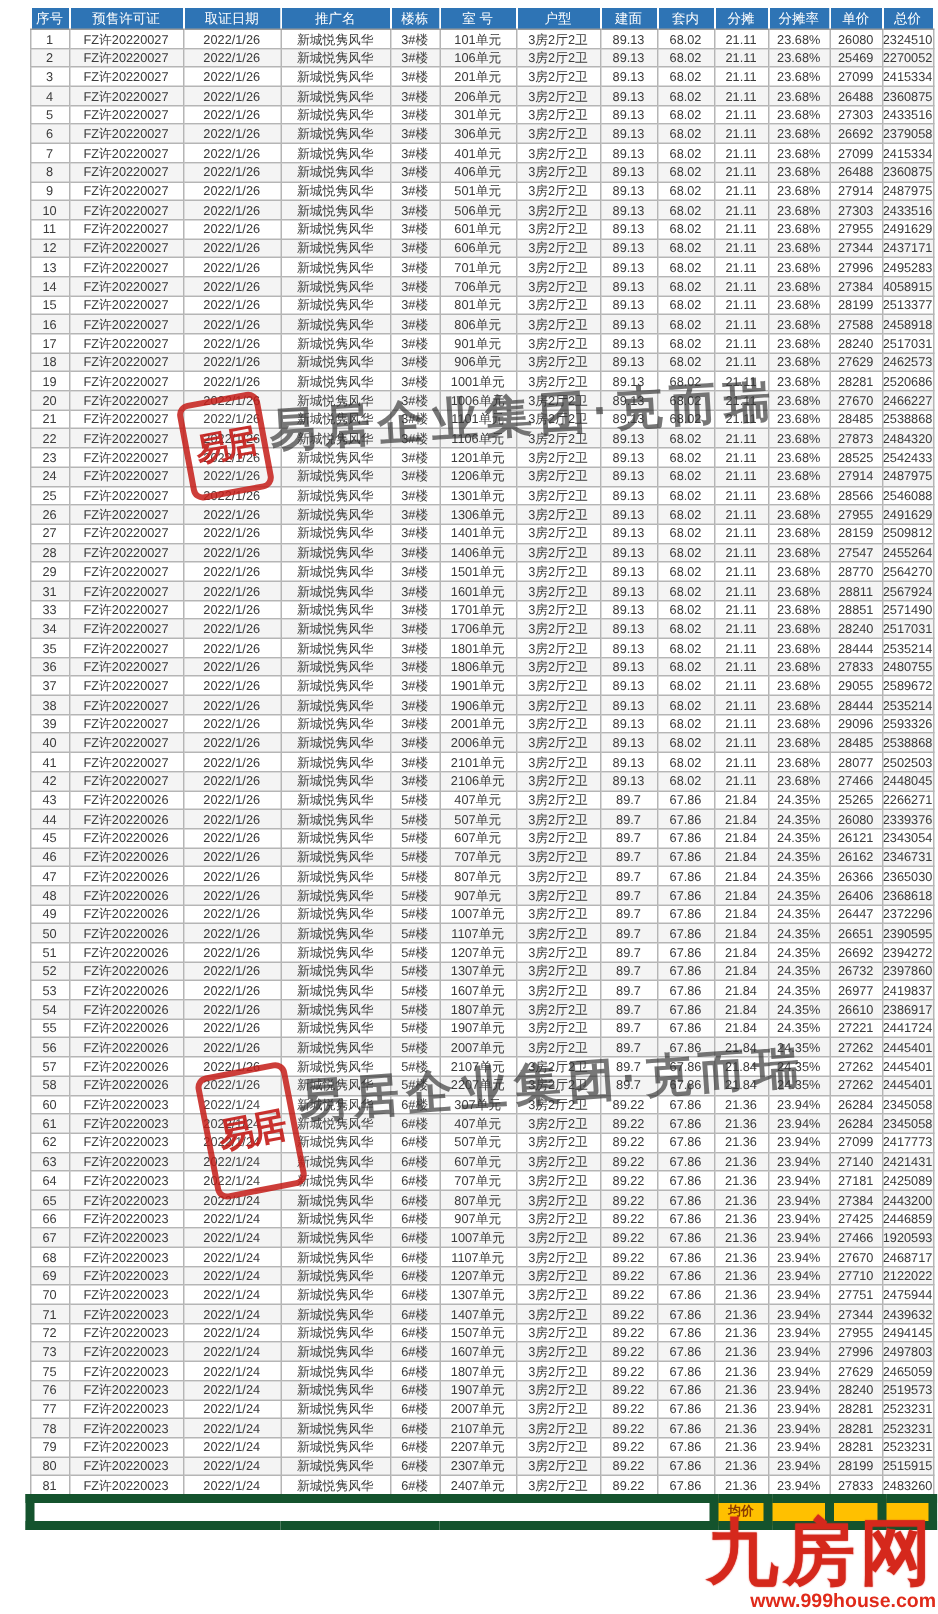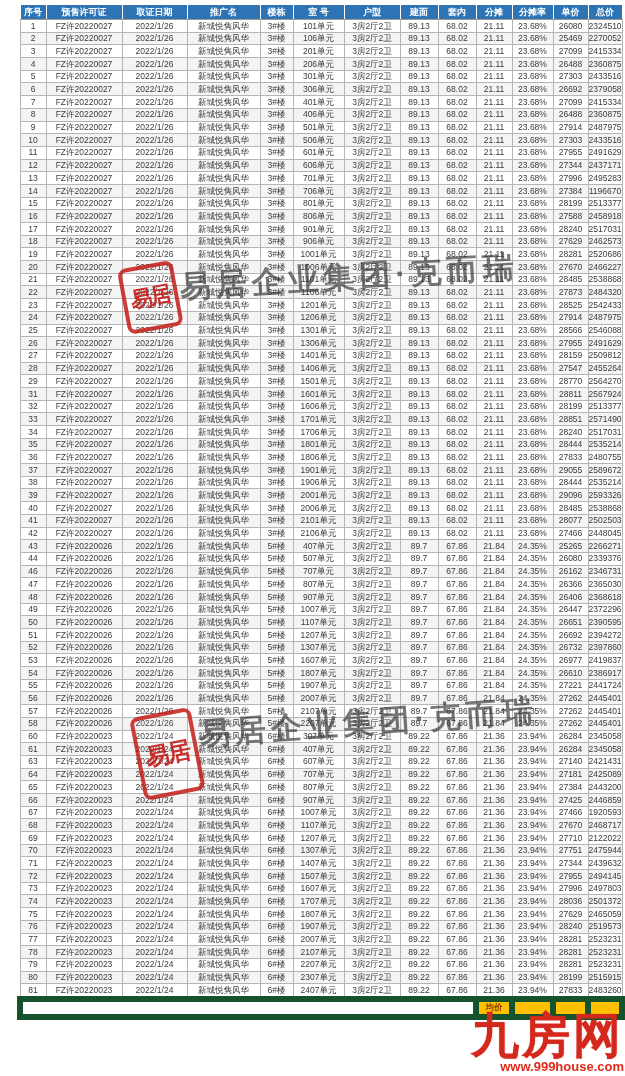--- a/index.html
+++ b/index.html
@@ -3,21 +3,21 @@
 <meta charset="utf-8">
 <style>
   html,body{margin:0;padding:0;background:#fff;}
   .page{position:relative;width:625px;height:1076px;background:#fff;overflow:hidden;
         font-family:"Liberation Sans","DejaVu Sans",sans-serif;}
   table.price{position:absolute;left:17px;top:4px;width:602px;border-collapse:collapse;
         table-layout:fixed;filter:blur(.3px);}
   col.c0{width:26px}col.c1{width:76px}col.c2{width:65px}col.c3{width:73px}col.c4{width:33px}
   col.c5{width:51px}col.c6{width:56px}col.c7{width:38px}col.c8{width:38px}col.c9{width:36px}
   col.c10{width:41px}col.c11{width:35px}col.c12{width:34px}
-  thead th{background:#2e74b5;color:#fff;font-size:9px;font-weight:bold;height:14px;
+  thead th{background:#2e74b5;color:#fff;font-size:9px;font-weight:normal;height:14px;
         border:1px solid #fff;border-bottom:1px solid #9a9a9a;padding:0;white-space:nowrap;overflow:hidden;}
   tbody td{border:1px solid #b5b5b5;font-size:8.5px;color:#3a3a3a;text-align:center;
         padding:0;height:11.7px;line-height:1;white-space:nowrap;overflow:hidden;background:#fff;}
   tbody tr:nth-child(even) td{background:#f4f4f4;}
   tfoot td{border:6px solid #14532d;font-size:8.5px;height:12px;padding:0;text-align:center;background:#fff;}
   tfoot td.yellow{background:#ffc000;color:#8a3b00;font-weight:bold;}
   .wm{position:absolute;display:flex;align-items:flex-start;pointer-events:none;z-index:5;}
   .wm1{left:122px;top:254px;transform:rotate(-3.5deg);}
   .wm2{left:136px;top:700px;transform:rotate(-4deg);}
   .stamp{flex:0 0 auto;border:4px solid rgba(196,28,24,.85);border-radius:8px;
@@ -272,21 +272,21 @@
           <td>2022/1/26</td>
           <td>新城悦隽风华</td>
           <td>3#楼</td>
           <td>706单元</td>
           <td>3房2厅2卫</td>
           <td>89.13</td>
           <td>68.02</td>
           <td>21.11</td>
           <td>23.68%</td>
           <td>27384</td>
-          <td>1196670</td>
+          <td>4058915</td>
         </tr>
         <tr>
           <td>15</td>
           <td>FZ许20220027</td>
           <td>2022/1/26</td>
           <td>新城悦隽风华</td>
           <td>3#楼</td>
           <td>801单元</td>
           <td>3房2厅2卫</td>
           <td>89.13</td>
@@ -515,35 +515,20 @@
           <td>1601单元</td>
           <td>3房2厅2卫</td>
           <td>89.13</td>
           <td>68.02</td>
           <td>21.11</td>
           <td>23.68%</td>
           <td>28811</td>
           <td>2567924</td>
         </tr>
         <tr>
-          <td>32</td>
-          <td>FZ许20220027</td>
-          <td>2022/1/26</td>
-          <td>新城悦隽风华</td>
-          <td>3#楼</td>
-          <td>1606单元</td>
-          <td>3房2厅2卫</td>
-          <td>89.13</td>
-          <td>68.02</td>
-          <td>21.11</td>
-          <td>23.68%</td>
-          <td>28199</td>
-          <td>2513377</td>
-        </tr>
-        <tr>
           <td>33</td>
           <td>FZ许20220027</td>
           <td>2022/1/26</td>
           <td>新城悦隽风华</td>
           <td>3#楼</td>
           <td>1701单元</td>
           <td>3房2厅2卫</td>
           <td>89.13</td>
           <td>68.02</td>
           <td>21.11</td>
@@ -710,20 +695,35 @@
           <td>507单元</td>
           <td>3房2厅2卫</td>
           <td>89.7</td>
           <td>67.86</td>
           <td>21.84</td>
           <td>24.35%</td>
           <td>26080</td>
           <td>2339376</td>
         </tr>
         <tr>
+          <td>45</td>
+          <td>FZ许20220026</td>
+          <td>2022/1/26</td>
+          <td>新城悦隽风华</td>
+          <td>5#楼</td>
+          <td>607单元</td>
+          <td>3房2厅2卫</td>
+          <td>89.7</td>
+          <td>67.86</td>
+          <td>21.84</td>
+          <td>24.35%</td>
+          <td>26121</td>
+          <td>2343054</td>
+        </tr>
+        <tr>
           <td>46</td>
           <td>FZ许20220026</td>
           <td>2022/1/26</td>
           <td>新城悦隽风华</td>
           <td>5#楼</td>
           <td>707单元</td>
           <td>3房2厅2卫</td>
           <td>89.7</td>
           <td>67.86</td>
           <td>21.84</td>
@@ -935,20 +935,35 @@
           <td>407单元</td>
           <td>3房2厅2卫</td>
           <td>89.22</td>
           <td>67.86</td>
           <td>21.36</td>
           <td>23.94%</td>
           <td>26284</td>
           <td>2345058</td>
         </tr>
         <tr>
+          <td>62</td>
+          <td>FZ许20220023</td>
+          <td>2022/1/24</td>
+          <td>新城悦隽风华</td>
+          <td>6#楼</td>
+          <td>507单元</td>
+          <td>3房2厅2卫</td>
+          <td>89.22</td>
+          <td>67.86</td>
+          <td>21.36</td>
+          <td>23.94%</td>
+          <td>27099</td>
+          <td>2417773</td>
+        </tr>
+        <tr>
           <td>63</td>
           <td>FZ许20220023</td>
           <td>2022/1/24</td>
           <td>新城悦隽风华</td>
           <td>6#楼</td>
           <td>607单元</td>
           <td>3房2厅2卫</td>
           <td>89.22</td>
           <td>67.86</td>
           <td>21.36</td>
@@ -1098,35 +1113,20 @@
           <td>新城悦隽风华</td>
           <td>6#楼</td>
           <td>1607单元</td>
           <td>3房2厅2卫</td>
           <td>89.22</td>
           <td>67.86</td>
           <td>21.36</td>
           <td>23.94%</td>
           <td>27996</td>
           <td>2497803</td>
-        </tr>
-        <tr>
-          <td>74</td>
-          <td>FZ许20220023</td>
-          <td>2022/1/24</td>
-          <td>新城悦隽风华</td>
-          <td>6#楼</td>
-          <td>1707单元</td>
-          <td>3房2厅2卫</td>
-          <td>89.22</td>
-          <td>67.86</td>
-          <td>21.36</td>
-          <td>23.94%</td>
-          <td>28036</td>
-          <td>2501372</td>
         </tr>
         <tr>
           <td>75</td>
           <td>FZ许20220023</td>
           <td>2022/1/24</td>
           <td>新城悦隽风华</td>
           <td>6#楼</td>
           <td>1807单元</td>
           <td>3房2厅2卫</td>
           <td>89.22</td>

